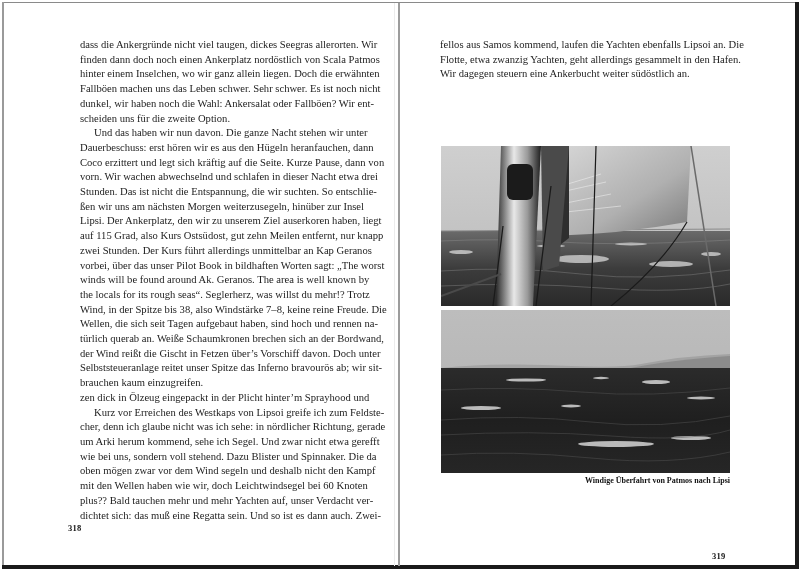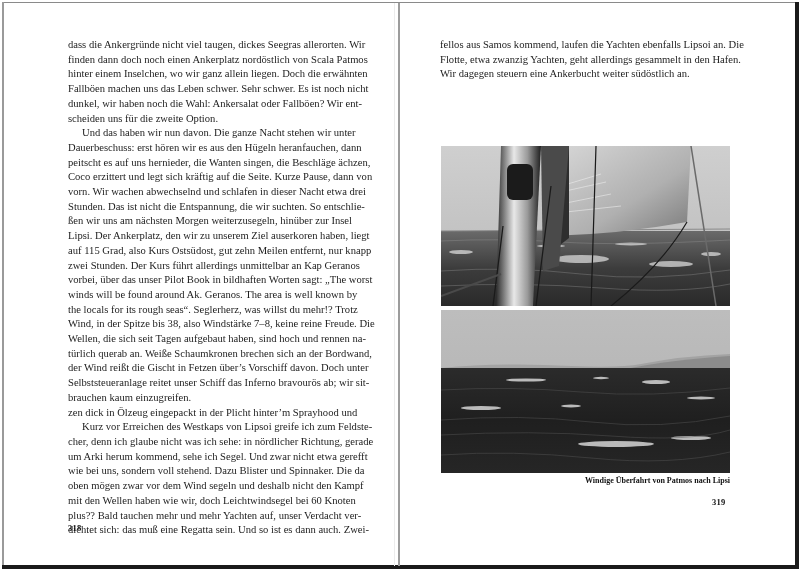--- a/index.html
+++ b/index.html
@@ -16,37 +16,37 @@
     .spine-shadow { position: absolute; left: 394px; top: 3px; width: 1px; height: 563px; background: #ececec; }
 
     .page-text {
       position: absolute;
       font-family: "Liberation Serif", "DejaVu Serif", serif;
       font-size: 10.6px;
       line-height: 14.7px;
       color: #1c1c1c;
       text-align: justify;
     }
-    .left-text { left: 68px; top: 38px; width: 262px; font-family: Liberation Serif, serif; }
+    .left-text { left: 80px; top: 38px; width: 262px; font-family: Liberation Serif, serif; }
     .right-text { left: 440px; top: 38px; width: 295px; text-align: left; }
     .line { display: block; text-align: justify; text-align-last: justify; white-space: nowrap; }
     .line.last { text-align-last: left; }
     .line.indent { text-indent: 14px; }
     .para { margin: 0; }
 
     .folio {
       position: absolute;
       font-family: Liberation Serif, serif;
       font-weight: bold;
       font-size: 8.5px;
       color: #111111;
       letter-spacing: 0.2px;
     }
     .folio-left { left: 68px; top: 523px; }
-    .folio-right { left: 712px; top: 497px; }
+    .folio-right { left: 712px; top: 551px; }
 
     .photo { position: absolute; left: 441px; width: 289px; overflow: hidden; }
     .photo-top { top: 146px; height: 160px; }
     .photo-bottom { top: 310px; height: 163px; }
 
     .caption {
       position: absolute;
       right: 70px; top: 476px;
       font-family: Liberation Serif, serif;
       font-size: 8px;
@@ -71,36 +71,35 @@
       <span class="line">dass die Ankergründe nicht viel taugen, dickes Seegras allerorten. Wir</span>
       <span class="line">finden dann doch noch einen Ankerplatz nordöstlich von Scala Patmos</span>
       <span class="line">hinter einem Inselchen, wo wir ganz allein liegen. Doch die erwähnten</span>
       <span class="line">Fallböen machen uns das Leben schwer. Sehr schwer. Es ist noch nicht</span>
       <span class="line">dunkel, wir haben noch die Wahl: Ankersalat oder Fallböen? Wir ent-</span>
       <span class="line last">scheiden uns für die zweite Option.</span>
     </p>
     <p class="para">
       <span class="line indent">Und das haben wir nun davon. Die ganze Nacht stehen wir unter</span>
       <span class="line">Dauerbeschuss: erst hören wir es aus den Hügeln heranfauchen, dann</span>
-      <span class="line">peitscht es auf uns hernieder, die Wanten singen, die Beschläge ächzen,</span>
       <span class="line">Coco erzittert und legt sich kräftig auf die Seite. Kurze Pause, dann von</span>
       <span class="line">vorn. Wir wachen abwechselnd und schlafen in dieser Nacht etwa drei</span>
       <span class="line">Stunden. Das ist nicht die Entspannung, die wir suchten. So entschlie-</span>
       <span class="line">ßen wir uns am nächsten Morgen weiterzusegeln, hinüber zur Insel</span>
       <span class="line">Lipsi. Der Ankerplatz, den wir zu unserem Ziel auserkoren haben, liegt</span>
       <span class="line">auf 115 Grad, also Kurs Ostsüdost, gut zehn Meilen entfernt, nur knapp</span>
       <span class="line">zwei Stunden. Der Kurs führt allerdings unmittelbar an Kap Geranos</span>
       <span class="line">vorbei, über das unser Pilot Book in bildhaften Worten sagt: „The worst</span>
       <span class="line">winds will be found around Ak. Geranos. The area is well known by</span>
       <span class="line">the locals for its rough seas“. Seglerherz, was willst du mehr!? Trotz</span>
       <span class="line">Wind, in der Spitze bis 38, also Windstärke 7–8, keine reine Freude. Die</span>
       <span class="line">Wellen, die sich seit Tagen aufgebaut haben, sind hoch und rennen na-</span>
       <span class="line">türlich querab an. Weiße Schaumkronen brechen sich an der Bordwand,</span>
       <span class="line">der Wind reißt die Gischt in Fetzen über’s Vorschiff davon. Doch unter</span>
-      <span class="line">Selbststeueranlage reitet unser Schiff das Inferno bravourös ab; wir sit-</span>
+      <span class="line">Selbststeueranlage reitet unser Spitze das Inferno bravourös ab; wir sit-</span>
       <span class="line last">brauchen kaum einzugreifen.</span>
       <span class="line">zen dick in Ölzeug eingepackt in der Plicht hinter’m Sprayhood und</span>
     </p>
     <p class="para">
       <span class="line indent">Kurz vor Erreichen des Westkaps von Lipsoi greife ich zum Feldste-</span>
       <span class="line">cher, denn ich glaube nicht was ich sehe: in nördlicher Richtung, gerade</span>
       <span class="line">um Arki herum kommend, sehe ich Segel. Und zwar nicht etwa gerefft</span>
       <span class="line">wie bei uns, sondern voll stehend. Dazu Blister und Spinnaker. Die da</span>
       <span class="line">oben mögen zwar vor dem Wind segeln und deshalb nicht den Kampf</span>
       <span class="line">mit den Wellen haben wie wir, doch Leichtwindsegel bei 60 Knoten</span>

